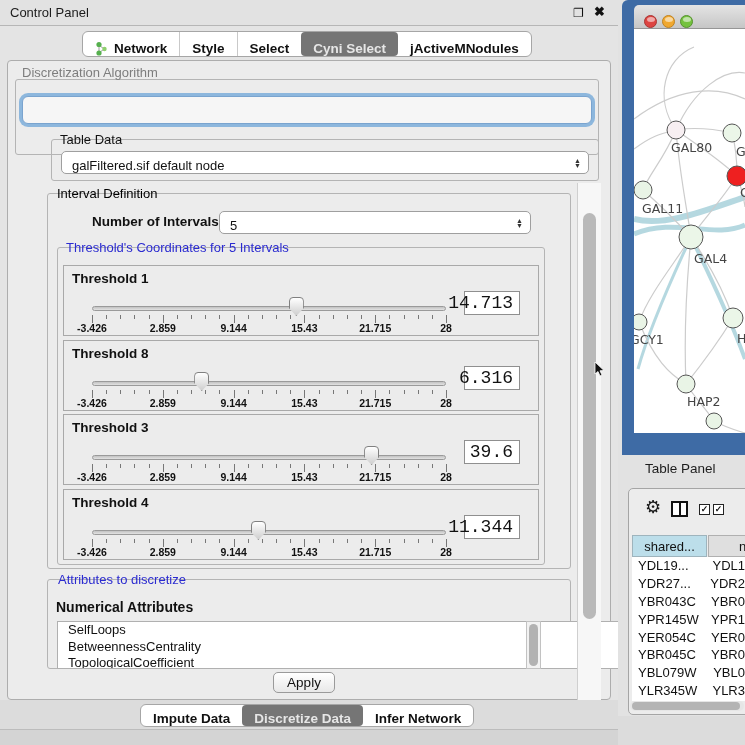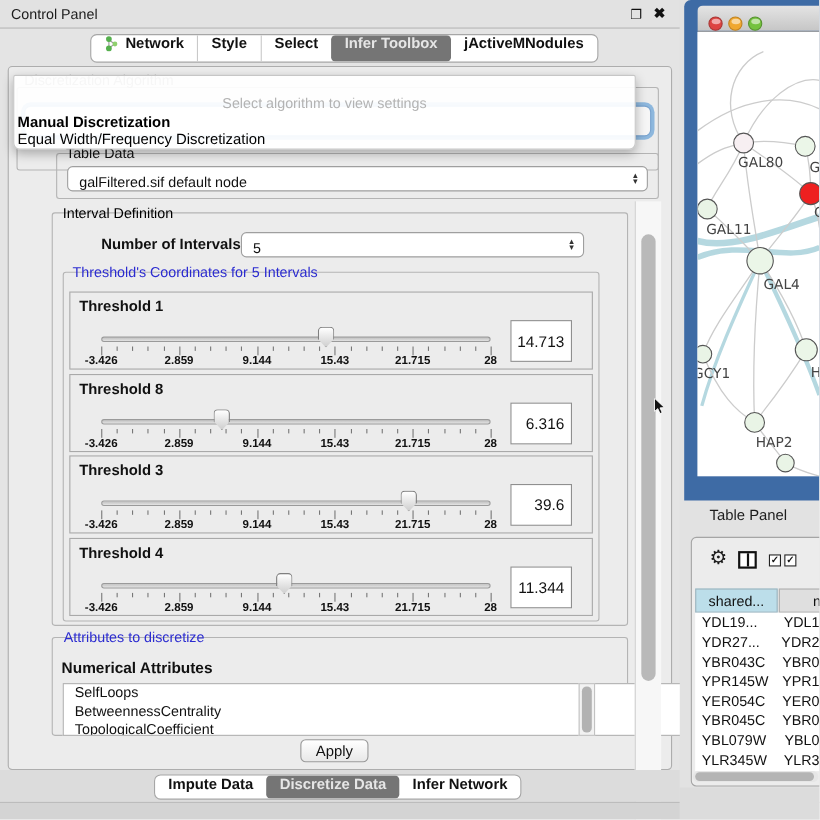--- a/index.html
+++ b/index.html
@@ -10,21 +10,21 @@
   
   .titlebar{position:absolute;left:0;top:0;width:618px;height:26px;background:#e2e2e2;
     border-bottom:1px solid #b6b6b6;}
   .titlebar .title{position:absolute;left:10px;top:5px;font-size:13px;color:#1c1c1c;}
   .tb-icon{position:absolute;top:4px;font-size:13px;color:#111;cursor:default;}
   .tb-float{left:573px;font-size:12px;top:6px;}
   .tb-close{left:594px;font-weight:bold;}
 
   .tabset{position:absolute;display:flex;background:#fff;border:1px solid #a6a6a6;border-radius:6px;
     height:26px;align-items:stretch;overflow:hidden;font-size:13.5px;}
-  .tabset .tab{display:flex;align-items:flex-start;padding:0 12px;color:#111;font-weight:600;white-space:nowrap;}
+  .tabset .tab{display:flex;align-items:flex-end;padding:0 12px;color:#111;font-weight:600;white-space:nowrap;}
   .tabset .tab + .tab{border-left:1px solid #c9c9c9;}
   .tabset .tab.sel{background:#757575;color:#e6e6e6;border-left:none;border-radius:4px;margin:0;}
   .tabset .tab.after-sel{border-left:none;}
   .net-icon{display:inline-block;margin-right:6px;line-height:0;}
 
   .content-panel{position:absolute;left:7px;top:60px;width:604px;height:640px;background:#ececec;
     border:1px solid #adadad;border-radius:4px;}
 
   .groupbox{position:absolute;border:1px solid #b4b4b4;border-radius:3px;}
   .grouplabel{position:absolute;font-size:13px;background:transparent;padding:0 3px;white-space:nowrap;text-align:center;}
@@ -48,23 +48,23 @@
   .thr-panel{position:absolute;left:55px;width:476px;height:71px;background:#ececec;border:1px solid #a9a9a9;}
   .thr-label{position:absolute;left:8px;top:5px;font-size:13.5px;font-weight:bold;color:#111;}
   .thr-track{position:absolute;left:28px;top:40px;width:354px;height:5px;border:1px solid #9a9a9a;
     border-radius:3px;background:linear-gradient(#c2c2c2,#e2e2e2);}
   .thr-handle{position:absolute;top:31px;width:15px;height:19px;background:linear-gradient(#ffffff,#cfcfcf);
     border:1px solid #808080;border-radius:4px 4px 2px 2px;
     clip-path:polygon(0 0,100% 0,100% 58%,50% 100%,0 58%);}
   .tick{position:absolute;top:49px;width:1px;background:#777;}
   .tick-label{position:absolute;top:56px;width:56px;margin-left:-28px;text-align:center;
     font-size:10.5px;font-weight:bold;color:#111;}
-  .thr-value{position:absolute;left:400px;top:25px;width:56px;height:38px;background:#fff;
-    border:1px solid #8f8f8f;font-size:14px;color:#111;display:flex;align-items:center;
-    justify-content:flex-end;padding-right:6px;}
+  .thr-value{position:absolute;left:400px;top:25px;width:56px;height:24px;background:#fff;
+    border:1px solid #8f8f8f;font-size:18px;color:#111;display:flex;align-items:center;
+    justify-content:flex-end;padding-right:6px;font-family:Liberation Mono, monospace;}
 
   
   .attr-list{position:absolute;left:49px;top:560px;width:568px;height:48px;background:#fff;
     border:1px solid #b0b0b0;overflow:hidden;}
   .attr-item{font-size:13px;color:#111;padding:1px 0 1px 10px;line-height:14.5px;white-space:nowrap;}
   .attr-scroll{position:absolute;left:518px;top:560px;width:15px;height:48px;background:#f2f2f2;
     border:1px solid #c2c2c2;}
   .attr-scroll .thumb{position:absolute;left:2px;top:2px;width:9px;height:42px;background:#b2b2b2;border-radius:5px;}
 
   .btn{position:absolute;background:linear-gradient(#ffffff,#e8e8e8);border:1px solid #9a9a9a;
@@ -131,21 +131,21 @@
           </svg></span>
         <span>Network</span>
       </div>
       <div class="tab">
         <span>Style</span>
       </div>
       <div class="tab">
         <span>Select</span>
       </div>
       <div class="tab sel">
-        <span>Infer Toolbox</span>
+        <span>Cyni Select</span>
       </div>
       <div class="tab after-sel">
         <span>jActiveMNodules</span>
       </div>
     </div>
 
   <div class="content-panel">
 
     <div class="groupbox" style="left:7px;top:18px;width:584px;height:76px;"></div>
 
@@ -336,25 +336,20 @@
 
     <button class="btn" style="left:265px;top:611px;width:62px;height:21px;">Apply</button>
 
     <div class="v-scroll">
         <div class="thumb"></div>
       </div>
   </div>
 
   <span class="dim-label">Discretization Algorithm</span>
   <div class="combo-focus"></div>
-  <div class="popup">
-    <div class="prompt">Select algorithm to view settings</div>
-    <div class="opt1">Manual Discretization</div>
-    <div class="opt2">Equal Width/Frequency Discretization</div>
-  </div>
 
   <div class="bottom-strip"></div>
   <div class="tabset" id="bottom-tabs" style="left:140px;top:704px;height:23px;">
       <div class="tab">
         <span>Impute Data</span>
       </div>
       <div class="tab sel">
         <span>Discretize Data</span>
       </div>
       <div class="tab after-sel">

